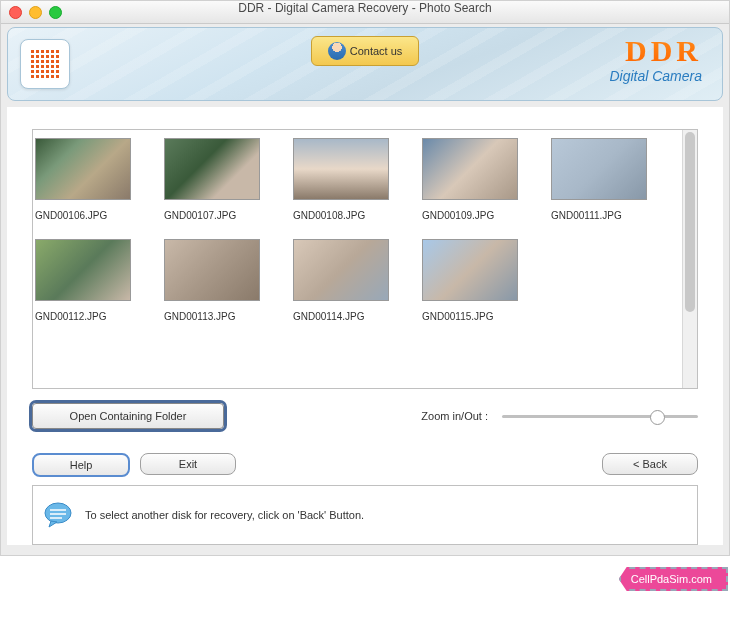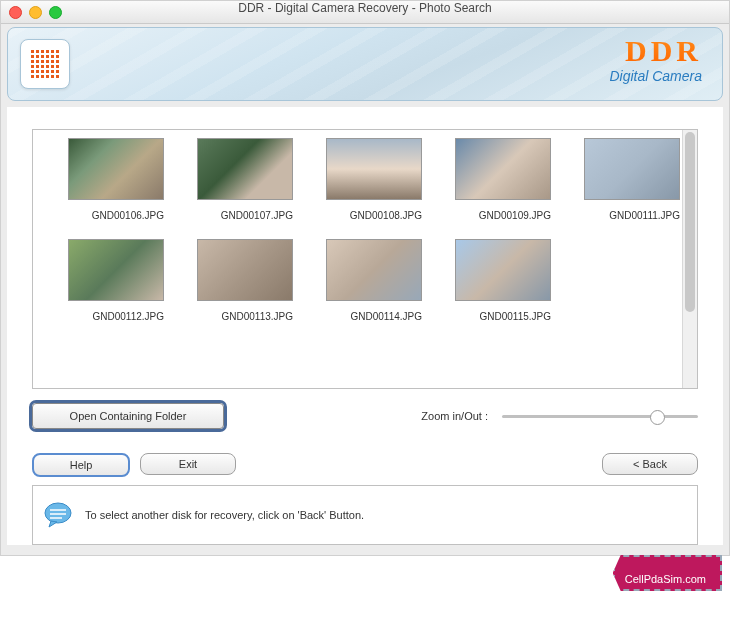--- a/index.html
+++ b/index.html
@@ -15,21 +15,21 @@
 .header::before{content:"";position:absolute;left:0;right:0;top:0;bottom:0;background:repeating-linear-gradient(150deg,rgba(255,255,255,0.15) 0 10px,transparent 10px 30px);pointer-events:none}
 .logobox{width:48px;height:48px;background:#fff;border:1px solid #a8c5d8;border-radius:8px;margin-left:12px;display:flex;align-items:center;justify-content:center;box-shadow:0 1px 3px rgba(0,0,0,.1);z-index:1}
 .logogrid{width:30px;height:30px;background:radial-gradient(circle,#e85a1a 1.5px,transparent 1.5px);background-size:5px 5px}
 .contact{position:absolute;left:50%;transform:translateX(-50%);top:8px;width:106px;height:28px;background:linear-gradient(#fbe68a,#f3c84f);border:1px solid #c9a032;border-radius:6px;display:flex;align-items:center;justify-content:center;gap:4px;font-size:11px;color:#333;z-index:1}
 .brand{position:absolute;right:20px;top:8px;text-align:right;z-index:1}
 .brand-ddr{font-size:30px;font-weight:bold;font-family:Georgia,serif;background:linear-gradient(#ff8c1a,#ff6600);-webkit-background-clip:text;background-clip:text;color:transparent;letter-spacing:4px;line-height:1}
 .brand-sub{font-size:14px;color:#2a7cc0;font-style:italic;margin-top:2px}
 .body{background:#fff;margin:6px;padding-top:22px}
 .gallery{border:1px solid #c0c0c0;margin:0 25px;height:258px;display:flex;background:#fff}
 .gscroll{flex:1;display:grid;grid-template-columns:repeat(5,1fr);gap:0;padding:8px 2px;align-content:start}
-.gcell{display:flex;flex-direction:column;align-items:flex-end}
+.gcell{display:flex;flex-direction:column;align-items:flex-start}
 .thumb{width:94px;height:60px;border:1px solid #999;background:#888;margin-bottom:10px;background-size:cover}
 .t1{background:linear-gradient(135deg,#3a5a3a 0%,#7a9a7a 30%,#b8a888 60%,#8a7a6a 100%)}
 .t2{background:linear-gradient(135deg,#5a7a5a 0%,#3a5a3a 40%,#c8b8a8 70%)}
 .t3{background:linear-gradient(180deg,#a8b8c8 0%,#e8d8c8 50%,#8a7a6a 100%)}
 .t4{background:linear-gradient(135deg,#6a8aaa 0%,#d8c8b8 50%,#a89888 100%)}
 .t5{background:linear-gradient(135deg,#4a6a8a 0%,#8aaa8a 40%,#c8b8a8 100%)}
 .t6{background:linear-gradient(135deg,#b8c8d8 0%,#a8b8c8 50%,#8898a8 100%)}
 .t7{background:linear-gradient(135deg,#8aaa6a 0%,#5a7a5a 50%,#c8b8a8 100%)}
 .t8{background:linear-gradient(135deg,#c8b8a8 0%,#a89888 50%,#8a7a6a 100%)}
 .t9{background:linear-gradient(135deg,#d8c8b8 0%,#b8a898 50%,#98a8b8 100%)}
@@ -44,40 +44,44 @@
 .slider::before{content:"";position:absolute;left:0;right:0;top:7px;height:3px;background:#c0c0c0;border-radius:2px}
 .shandle{position:absolute;left:148px;top:2px;width:13px;height:13px;background:#fff;border:1px solid #999;border-radius:50%}
 .navrow{display:flex;gap:10px;margin:24px 25px 8px}
 .nbtn{width:94px;height:20px;background:linear-gradient(#fdfdfd,#e8e8e8);border:1px solid #a0a0a0;border-radius:8px;font-size:11px;display:flex;align-items:center;justify-content:center;color:#333}
 .nbtn.help{border:2px solid #5a8cd0}
 .nbtn.dis{color:#a0a0a0;border-color:#d0d0d0}
 .spacer{flex:1}
 .hint{border:1px solid #c0c0c0;margin:0 25px 10px;height:58px;display:flex;align-items:center;padding:0 10px;gap:12px}
 .hinticon{width:30px;height:30px;flex-shrink:0}
 .hinttxt{font-size:11px;color:#333}
-.watermark{position:absolute;right:8px;bottom:26px;background:#be185d;color:#fff;font-size:11px;padding:16px 14px 4px 10px;clip-path:polygon(8px 0,100% 0,100% 100%,8px 100%,0 50%);border:2px dashed #98a8b8;z-index:5}
+.watermark{position:absolute;right:2px;bottom:26px;background:#ec4899;color:#fff;font-size:11px;padding:4px 14px 4px 10px;clip-path:polygon(8px 0,100% 0,100% 100%,8px 100%,0 50%);border:2px dashed #98a8b8;z-index:5}
 .person{width:18px;height:18px;border-radius:50%;background:radial-gradient(circle at 50% 30%,#f8d8b8 30%,transparent 31%),linear-gradient(#4a8cd0,#2a6cb0);display:inline-block}
 </style>
 </head>
 <body>
 
 <div class="outer">
   <div class="titlebar">
     <div class="traffic">
       <div class="tl r"></div>
       <div class="tl y"></div>
       <div class="tl g"></div>
     </div>
     <div class="title">DDR - Digital Camera Recovery - Photo Search</div>
   </div>
 
   <div class="header">
     <div class="logobox">
         <div class="logogrid"></div>
       </div>
+    <div class="contact">
+      <span class="person"></span>
+      <span>Contact us</span>
+    </div>
     <div class="brand">
       <div class="brand-ddr">DDR</div>
       <div class="brand-sub">Digital Camera</div>
     </div>
   </div>
 
   <div class="body">
     <div class="gallery">
       <div class="gscroll" id="gscroll">
           <div class="gcell">

